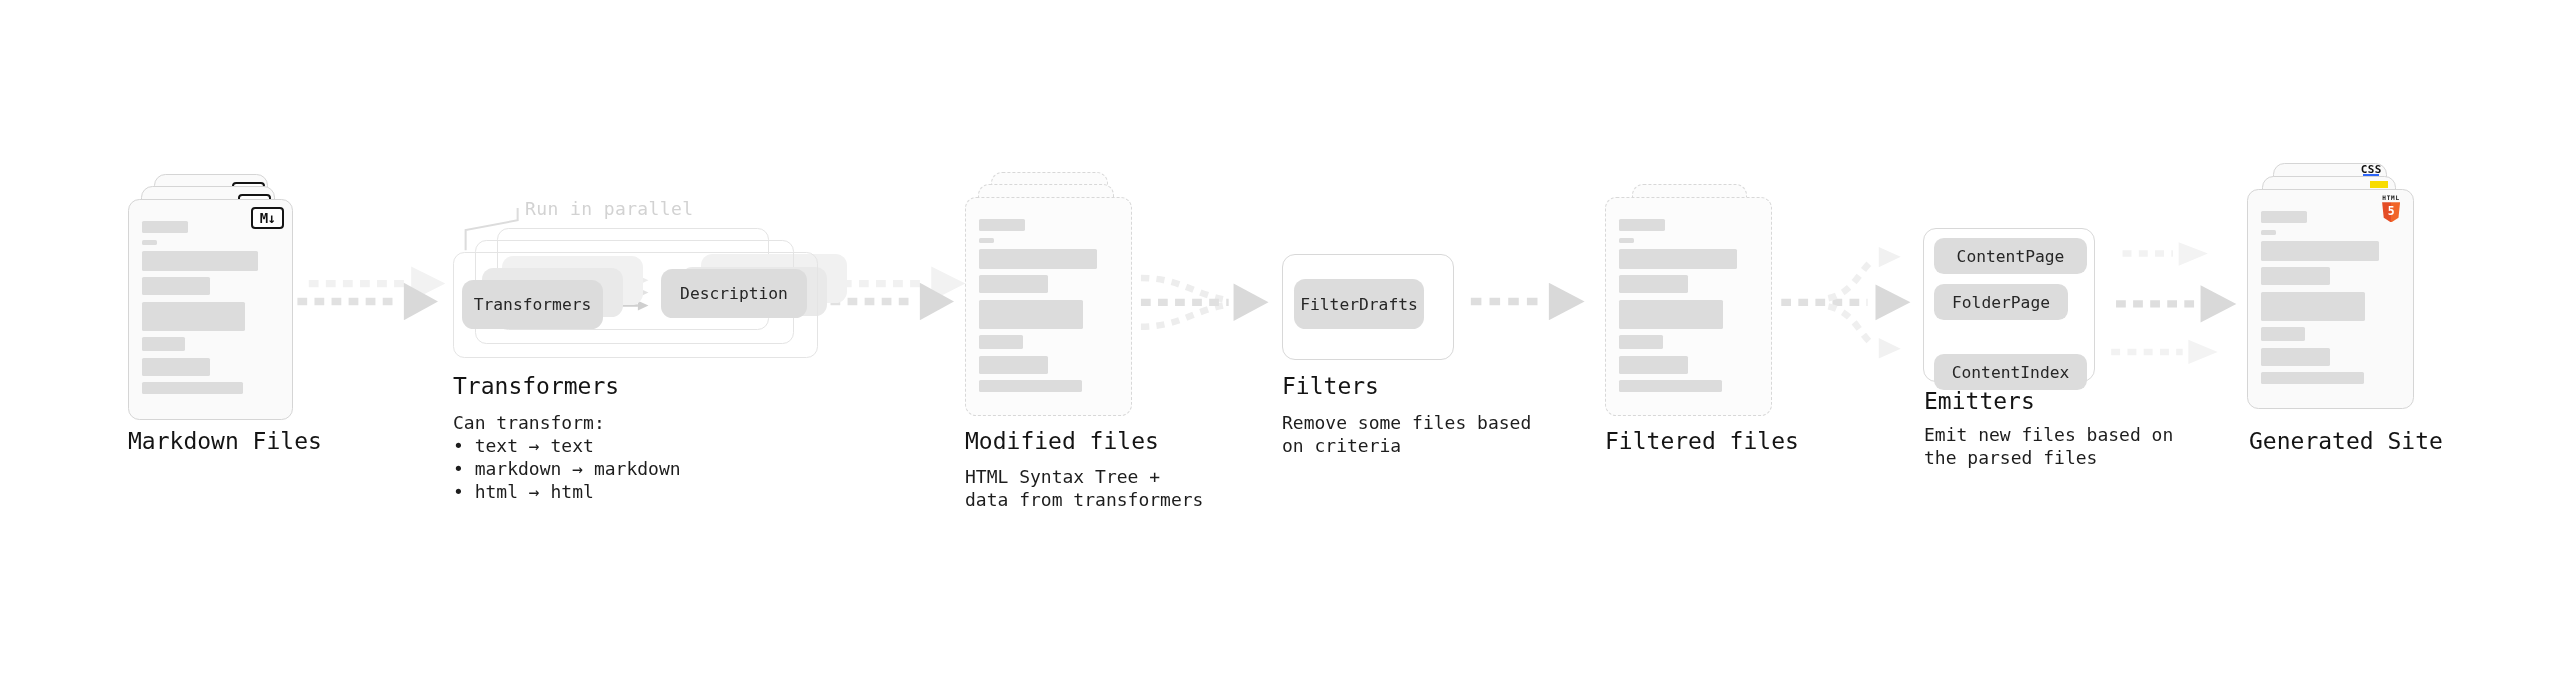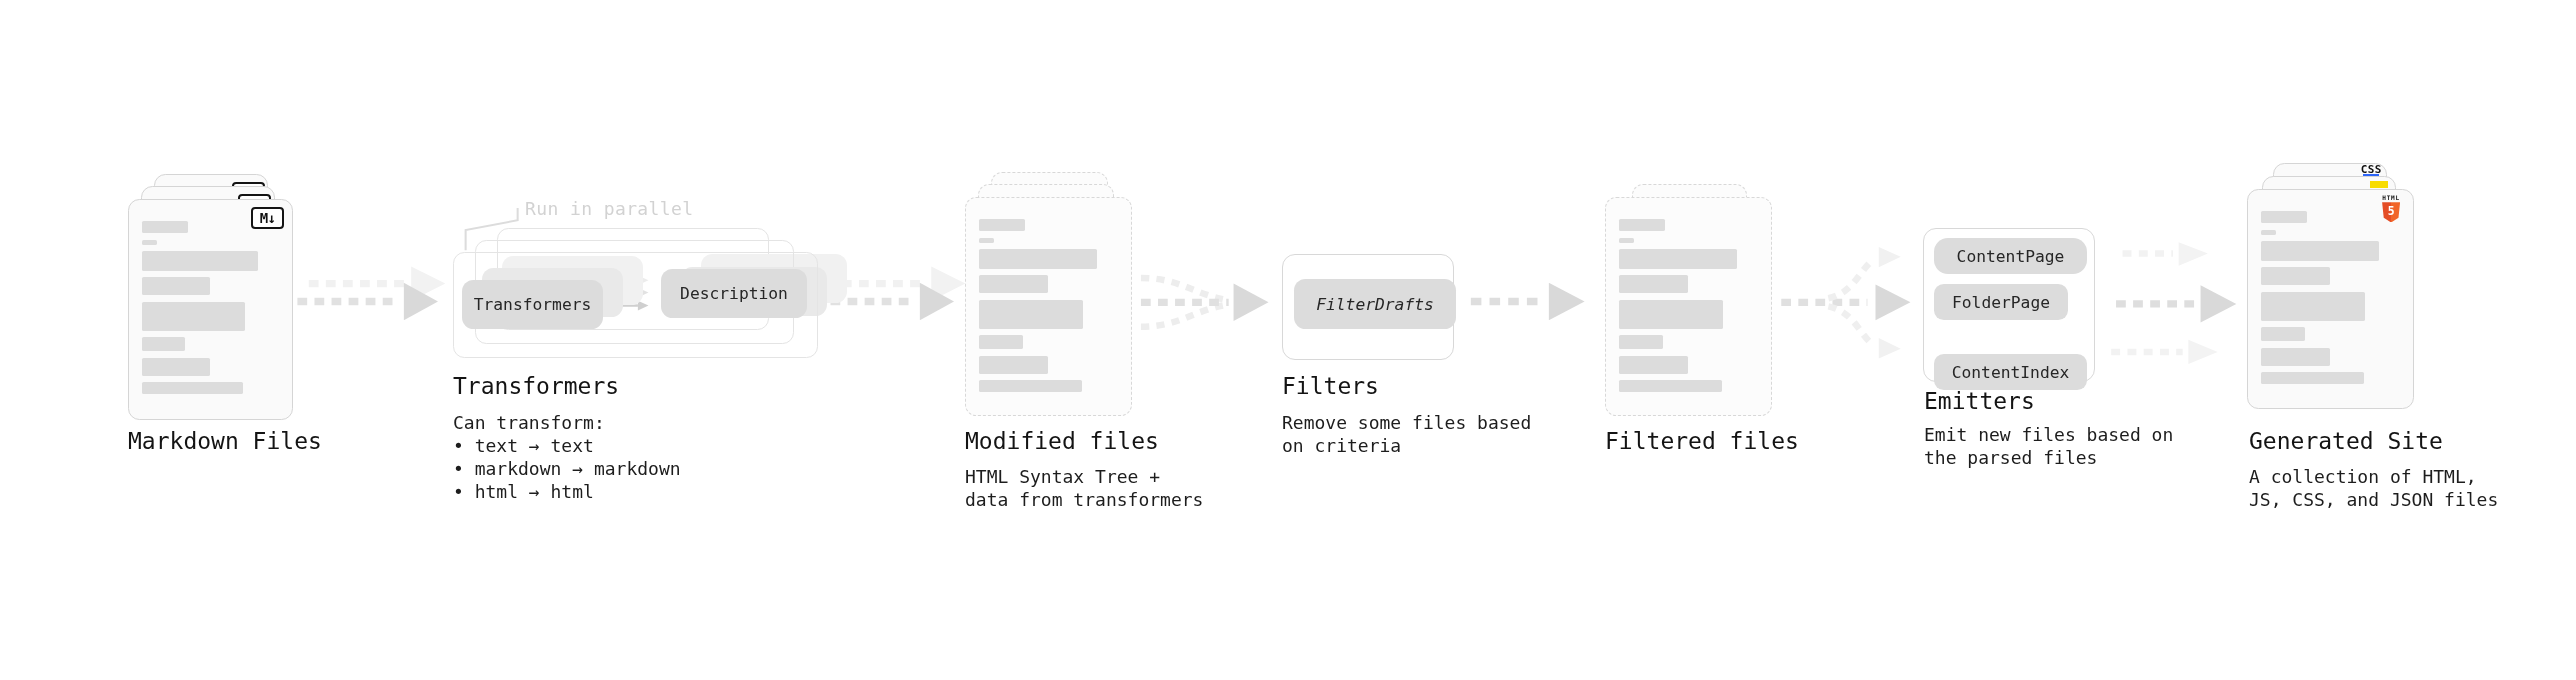--- a/index.html
+++ b/index.html
@@ -171,42 +171,42 @@
         <div class="bar"></div>
         <div class="bar"></div>
         <div class="bar"></div>
       </div>
   </div>
   <div class="sec-title" style="left:965px;top:427px;">Modified files</div>
   <div class="sec-desc" style="left:965px;top:465px;">HTML Syntax Tree +
 data from transformers</div>
 
   <div class="panel" style="left:1282px;top:254px;width:172px;height:106px;"></div>
-  <div class="pill" style="left:1294px;top:279px;width:162px;height:50px;font-style:italic;">FilterDrafts</div>
+  <div class="pill" style="left:1294px;top:279px;width:130px;height:50px;">FilterDrafts</div>
   <div class="sec-title" style="left:1282px;top:372px;">Filters</div>
   <div class="sec-desc" style="left:1282px;top:411px;">Remove some files based
 on criteria</div>
 
   <div class="card dashed" style="left:1632px;top:184px;width:115px;height:221px;"></div>
   <div class="card dashed" style="left:1605px;top:197px;width:167px;height:219px;">
     <div class="doc-bars">
         <div class="bar"></div>
         <div class="bar"></div>
         <div class="bar"></div>
         <div class="bar"></div>
         <div class="bar"></div>
         <div class="bar"></div>
         <div class="bar"></div>
         <div class="bar"></div>
       </div>
   </div>
   <div class="sec-title" style="left:1605px;top:427px;">Filtered files</div>
 
   <div class="panel" style="left:1923px;top:228px;width:172px;height:154px;"></div>
-  <div class="pill em-pill" style="left:1934px;top:238px;width:153px;height:36px;border-radius:14px;">ContentPage</div>
+  <div class="pill em-pill" style="left:1934px;top:238px;width:153px;height:36px;">ContentPage</div>
   <div class="pill em-pill" style="left:1934px;top:284px;width:134px;height:36px;">FolderPage</div>
   <div class="pill em-pill" style="left:1934px;top:332px;width:153px;height:36px;margin-top:22px;">ContentIndex</div>
   <div class="sec-title" style="left:1924px;top:387px;">Emitters</div>
   <div class="sec-desc" style="left:1924px;top:423px;">Emit new files based on
 the parsed files</div>
 
   <div class="card" style="left:2273px;top:163px;width:114px;height:221px;">
     <div class="css-badge">
       <div class="txt">CSS</div>
       <div class="bar-blue" style="background:#2d65f8;"></div>
@@ -225,17 +225,15 @@
         <div class="bar"></div>
         <div class="bar"></div>
         <div class="bar"></div>
         <div class="bar"></div>
         <div class="bar"></div>
         <div class="bar"></div>
         <div class="bar"></div>
       </div>
   </div>
   <div class="sec-title" style="left:2249px;top:427px;">Generated Site</div>
-  <div class="sec-desc" style="left:2249px;top:465px;">A collection of HTML,
-JS, CSS, and JSON files</div>
 
 </div>
 
 
 </body></html>

